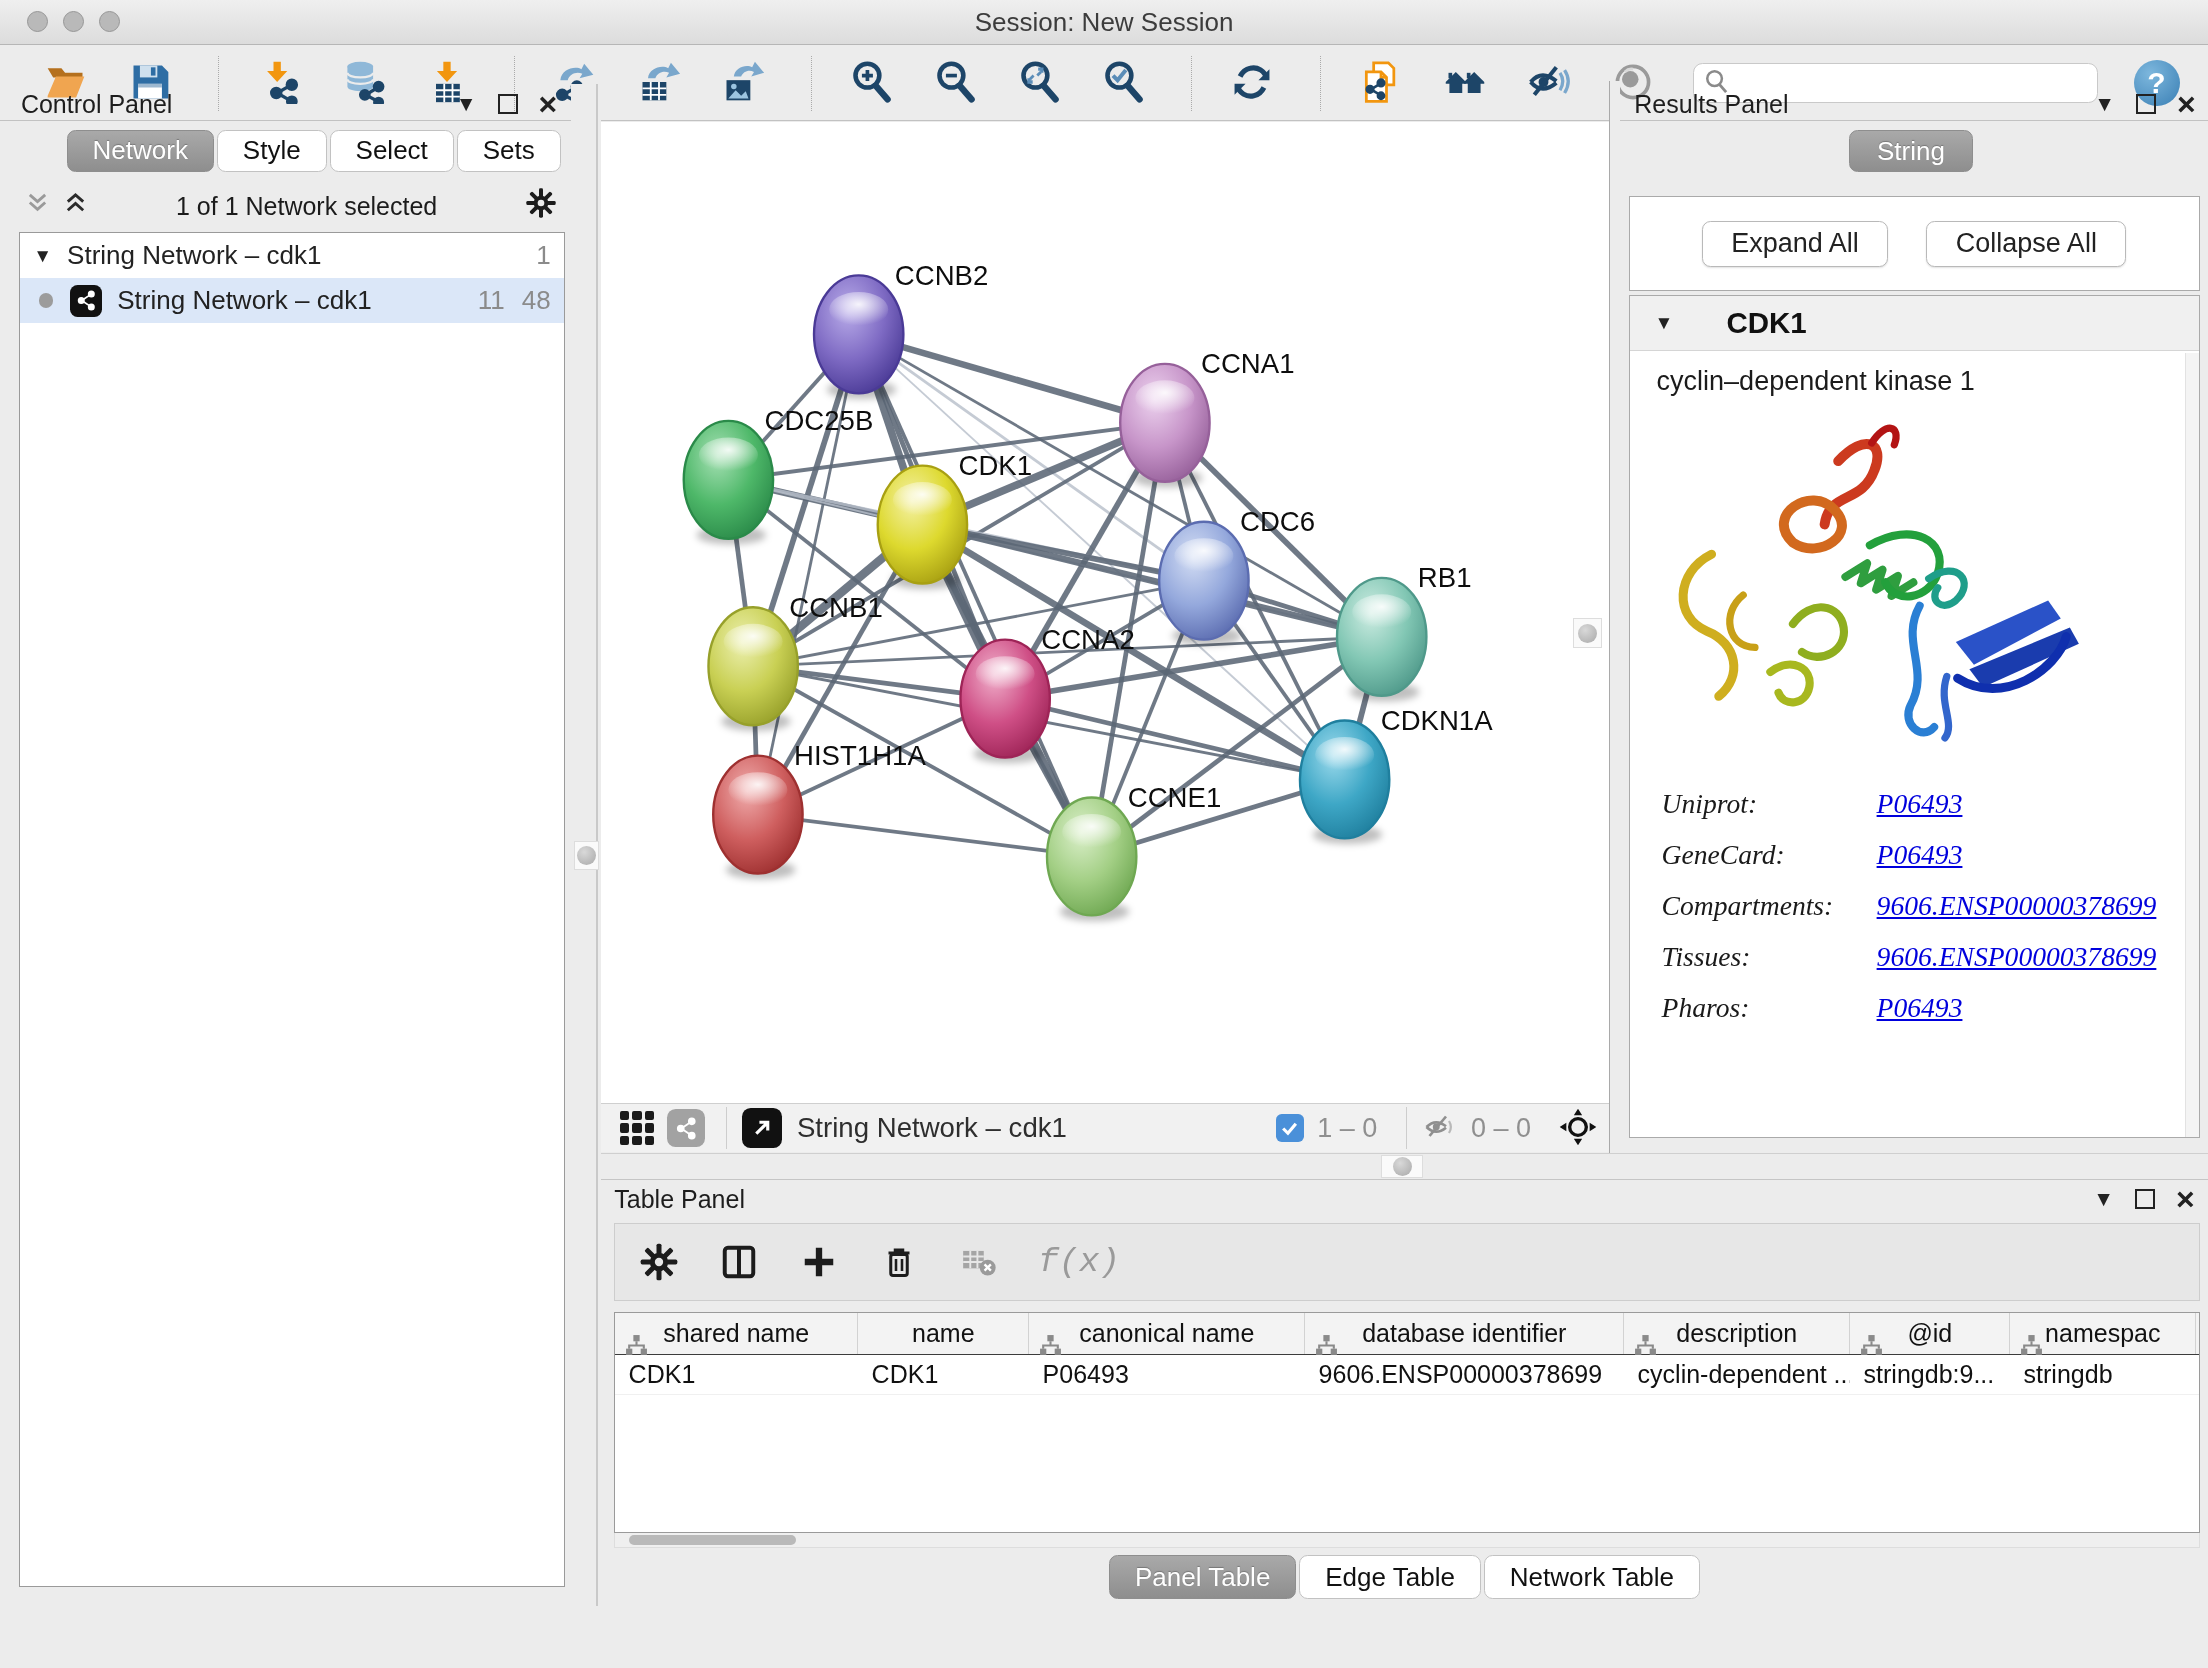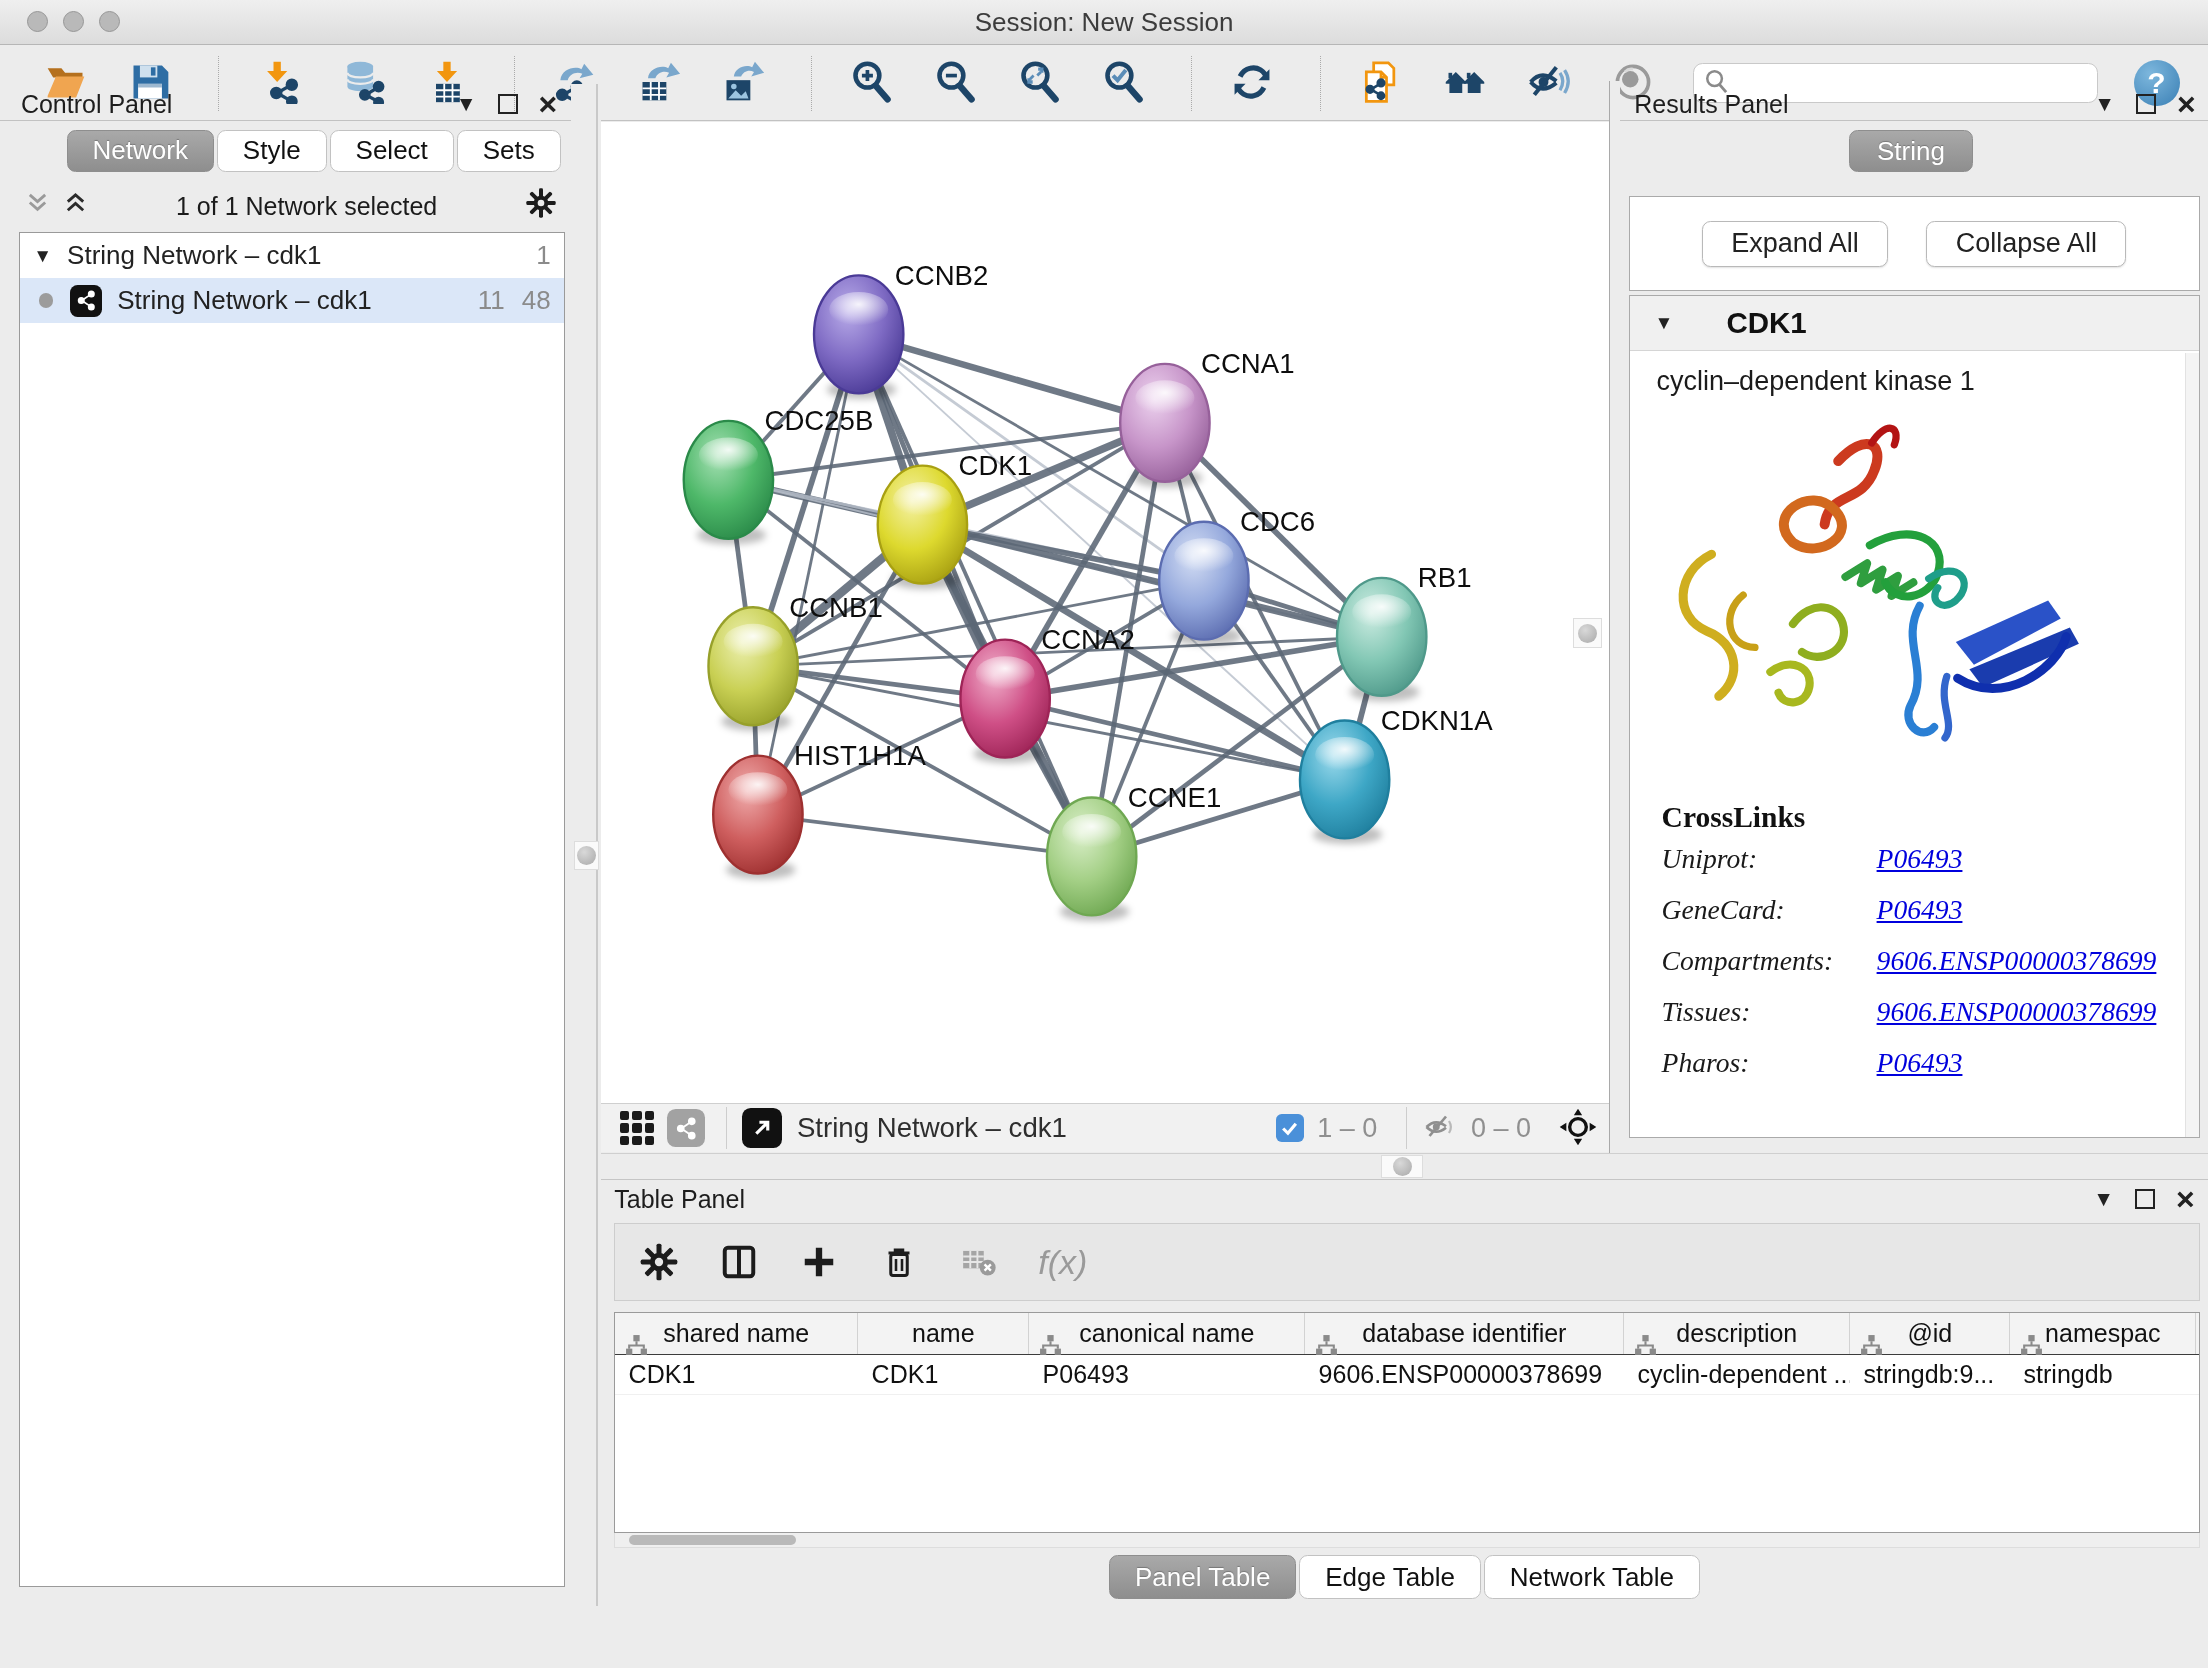--- a/index.html
+++ b/index.html
@@ -99,21 +99,21 @@
   .clrow{display:flex;font-size:27.6px;height:51px;align-items:flex-start;font-style:italic;}
   .clrow .lab{width:215px;color:#1a1a1a;}
   .clrow a{color:#0000dd;text-decoration:underline;}
   .rp-scroll{position:absolute;right:0;top:57px;bottom:0;width:13.3px;background:#f4f4f4;border-left:1px solid #e2e2e2;}
 
   
   .table-panel{position:absolute;left:601px;top:1179px;width:1607px;height:428px;}
   .tp-toolbar{position:absolute;left:13.3px;right:7.6px;top:44px;height:78px;background:#e7e7e7;
     border:1px solid #cdcdcd;display:flex;align-items:center;padding:0 23px;gap:38px;}
   .tp-toolbar .ticon{width:42px;height:42px;display:flex;align-items:center;justify-content:center;}
-  .fx{font-family:Liberation Sans, sans-serif;font-style:italic;font-size:34px;color:#9a9a9a;}
+  .fx{font-family:Liberation Mono, monospace;font-style:italic;font-size:34px;color:#9a9a9a;}
   .tp-table{position:absolute;left:13.3px;right:7.6px;top:133px;bottom:74px;background:#fff;border:1.9px solid #9a9a9a;overflow:hidden;}
   .thead{display:flex;height:42px;background:#f3f3f3;border-bottom:1.9px solid #3c3c3c;}
   .th{display:flex;align-items:center;justify-content:center;position:relative;font-size:25px;color:#111;flex:none;border-right:1px solid #d2d2d2;}
   .th svg{position:absolute;left:9.5px;width:23px;height:23px;}
   .tdrow{display:flex;height:40px;border-bottom:1px solid #f0f0f0;}
   .td{font-size:25px;color:#111;display:flex;align-items:center;padding-left:13.3px;flex:none;overflow:hidden;white-space:nowrap;}
   .hscroll{position:absolute;left:13.3px;right:7.6px;bottom:59px;height:15px;background:#efefef;border:1px solid #ddd;border-top:none;}
   .hthumb{position:absolute;left:13.3px;top:1.9px;width:167px;height:10.5px;border-radius:5.7px;background:#b9b9b9;}
   .tp-tabs{position:absolute;left:0;right:0;bottom:7.6px;display:flex;justify-content:center;gap:2.9px;}
   .tp-tabs .tab{height:44px;}
@@ -723,21 +723,20 @@
           <path d="M235,155 C282,128 322,150 310,186 C300,216 262,220 252,196" fill="none" stroke="#23a03c" stroke-width="9" stroke-linecap="round"></path>
           <path d="M300,192 C332,170 352,196 330,216 C315,229 300,216 310,202" fill="none" stroke="#1f9e8a" stroke-width="8" stroke-linecap="round"></path>
           <path d="M290,222 C268,262 302,292 280,332 C270,352 292,372 306,356" fill="none" stroke="#2a7fd4" stroke-width="9" stroke-linecap="round"></path>
           <path d="M330,262 L432,216 446,236 350,287 Z" fill="#2a52c8"></path>
           <path d="M345,292 L456,246 466,264 360,312 Z" fill="#1a3cae"></path>
           <path d="M332,302 C382,334 442,292 452,256" fill="none" stroke="#0f2fae" stroke-width="10" stroke-linecap="round"></path>
           <path d="M320,300 C310,330 330,352 318,368" fill="none" stroke="#3366cc" stroke-width="8" stroke-linecap="round"></path>
         </svg>
       </div>
       <div class="rp-cross">
-        <h3>CrossLinks</h3>
         <div id="crosslinks">
             <div class="clrow">
               <span class="lab">Uniprot:</span>
               <a href="#">P06493</a>
             </div>
             <div class="clrow">
               <span class="lab">GeneCard:</span>
               <a href="#">P06493</a>
             </div>
             <div class="clrow">

